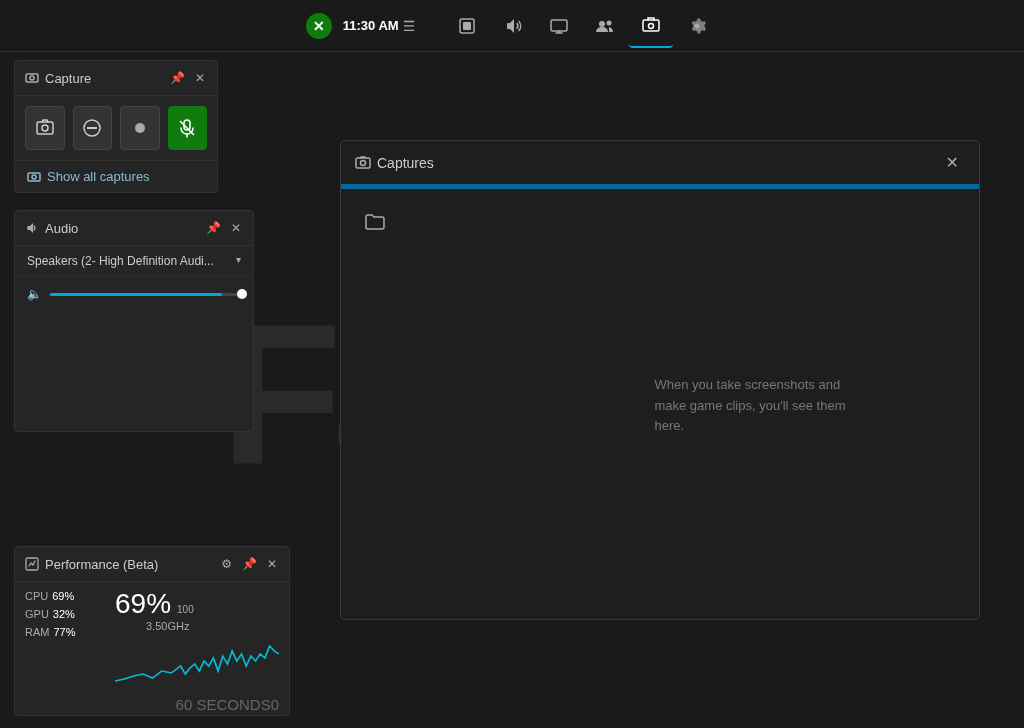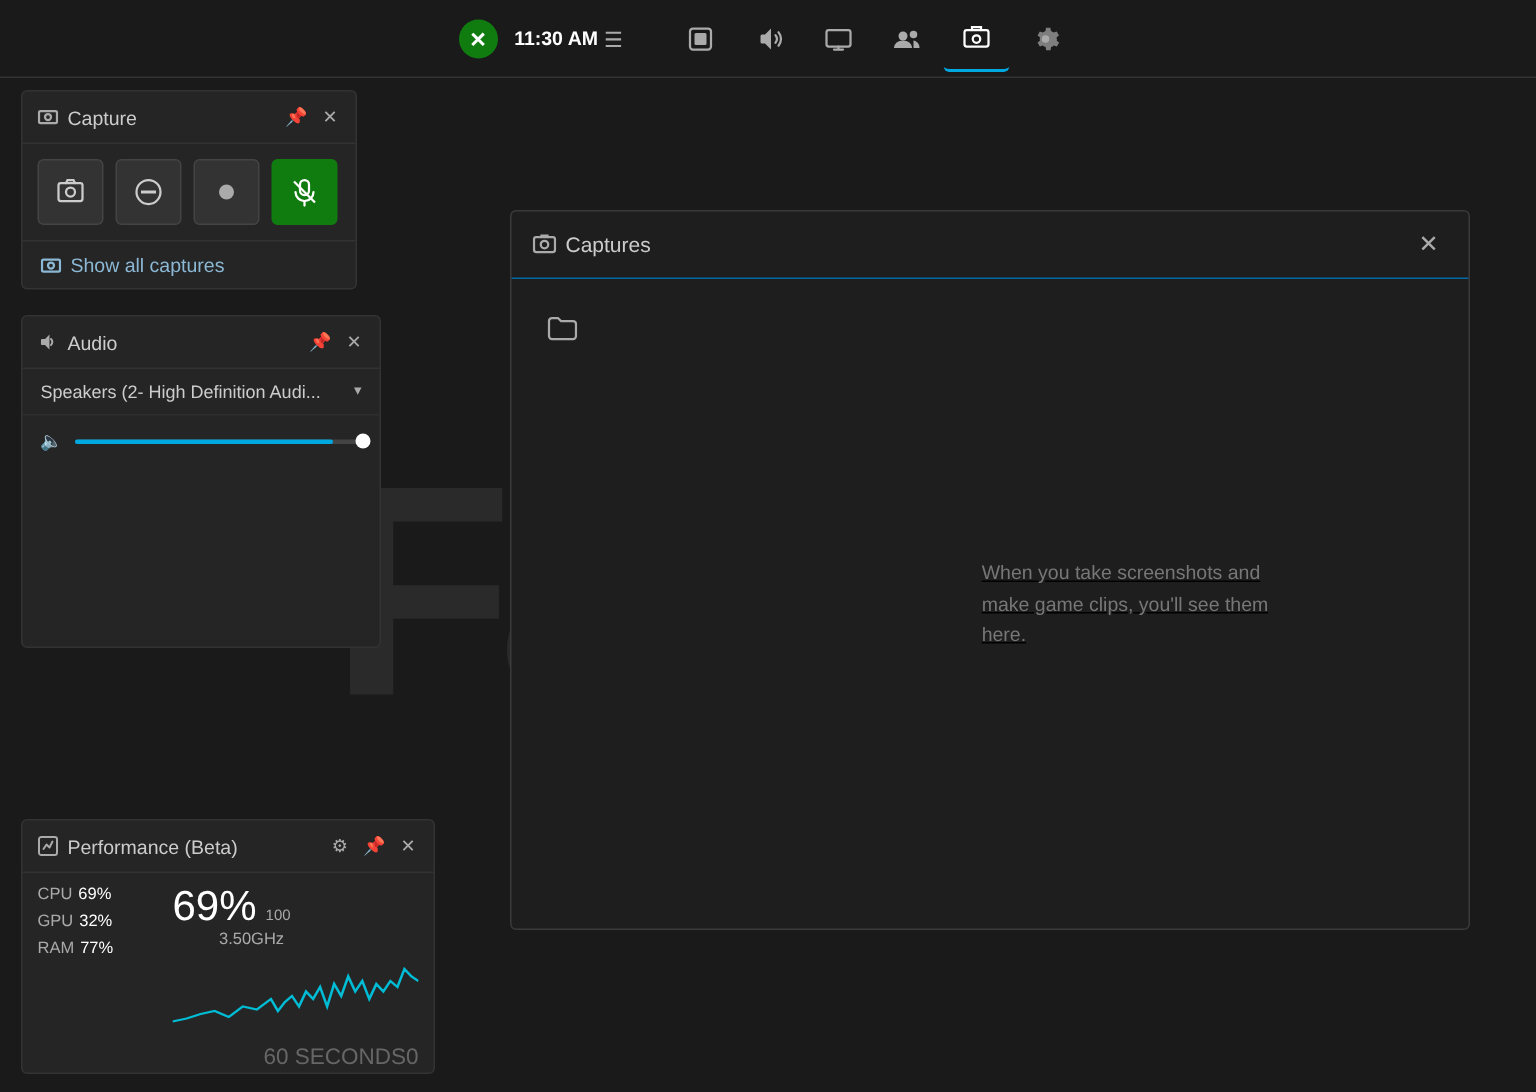--- a/index.html
+++ b/index.html
@@ -154,21 +154,21 @@
       padding: 2px;
       display: flex;
       align-items: center;
       justify-content: center;
     }
 
     
     .capture-panel {
       top: 60px;
       left: 14px;
-      width: 224px;
+      width: 204px;
     }
 
     .capture-buttons {
       display: flex;
       padding: 10px;
       gap: 8px;
       align-items: center;
     }
 
     .cap-btn {
@@ -334,21 +334,21 @@
       border: 1px solid #3a3a3a;
       border-radius: 4px;
       z-index: 20;
     }
 
     .modal-header {
       display: flex;
       align-items: center;
       justify-content: space-between;
       padding: 10px 14px;
-      border-bottom: 1px solid #0369a1;
+      border-bottom: 5px solid #0369a1;
     }
 
     .modal-title {
       display: flex;
       align-items: center;
       gap: 6px;
       color: #ccc;
       font-size: 14px;
     }
 
@@ -358,21 +358,20 @@
       color: #aaa;
       font-size: 16px;
       cursor: pointer;
       padding: 2px 6px;
     }
 
     .modal-body {
       display: flex;
       padding: 10px;
       height: calc(100% - 44px);
-      text-decoration: underline;
     }
 
     .captures-sidebar {
       width: 180px;
       padding: 5px;
       display: flex;
       flex-direction: column;
       gap: 4px;
     }
 

